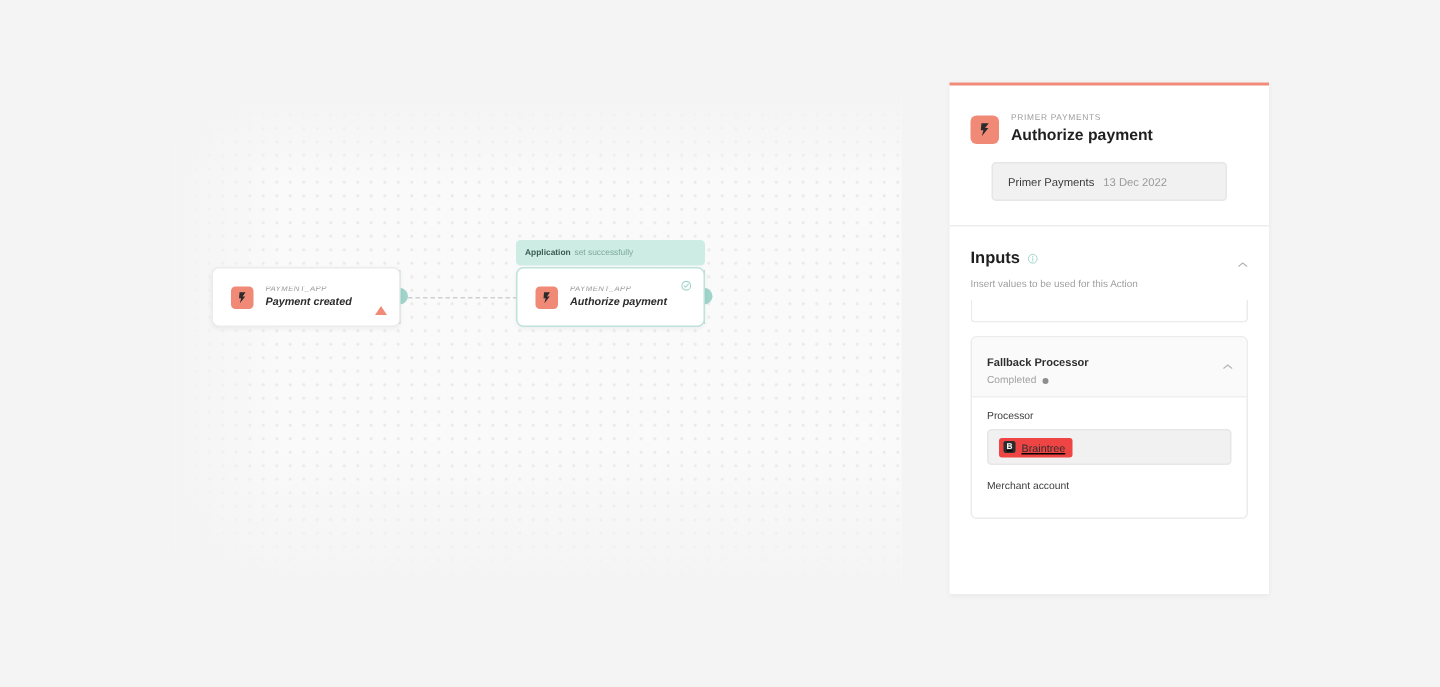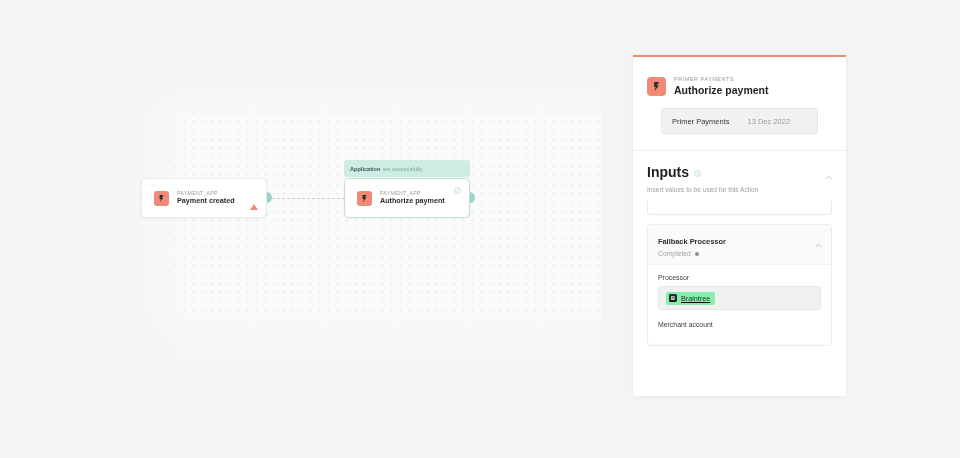--- a/index.html
+++ b/index.html
@@ -60,20 +60,21 @@
 
   
   .flow-node {
     position: absolute;
     background: #ffffff;
     border-radius: 5px;
     box-sizing: border-box;
     display: flex;
     align-items: center;
     padding: 0 12px;
+    font-style: italic;
   }
   #node-payment-created {
     left: 141px;
     top: 178px;
     width: 126px;
     height: 40px;
     border: 1px solid #ececec;
     box-shadow: 0 1px 3px rgba(0,0,0,0.05);
   }
   #node-authorize-payment {
@@ -227,36 +228,36 @@
     background: #f1f1f1;
     border: 1px solid #e6e6e6;
     border-radius: 3px;
     display: flex;
     align-items: center;
     gap: 6px;
     padding: 0 10px;
     box-sizing: border-box;
   }
   #source-name { font-size: 7.5px; color: #3a3a3a; }
-  #source-date { font-size: 7.5px; color: #9a9a9a; margin-left: 12px; }
+  #source-date { font-size: 7.5px; color: #9a9a9a; }
 
   #panel-divider {
     margin-top: 16px;
     height: 1px;
     background: #ededed;
   }
 
   #inputs-section { padding: 12px 14px 0 14px; }
   #inputs-head-row {
     display: flex;
     align-items: center;
     position: relative;
   }
   #inputs-label {
-    font-size: 14px;
+    font-size: 11px;
     font-weight: bold;
     color: #1f1f1f;
     margin-right: 5px;
   }
   #inputs-collapse-caret {
     position: absolute;
     right: 0;
     top: 3px;
   }
   #inputs-subtitle {
@@ -325,21 +326,21 @@
     align-items: center;
   }
   #processor-field {
     height: 24px;
     padding: 0 7px;
   }
   #processor-chip {
     display: flex;
     align-items: center;
     gap: 4px;
-    background: #86efac;
+    background: #ef4444;
     border-radius: 2px;
     padding: 2px 5px 2px 3px;
     text-decoration: underline;
   }
   #processor-chip-icon {
     width: 8px; height: 8px;
     border-radius: 1.5px;
     background: #2b2b2b;
     color: #ffffff;
     font-size: 5.6px;

